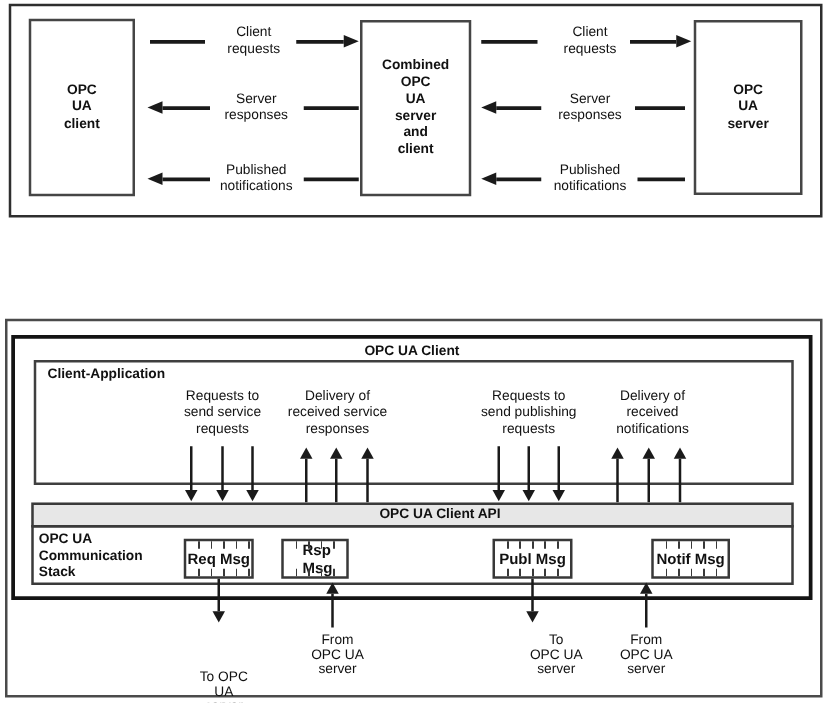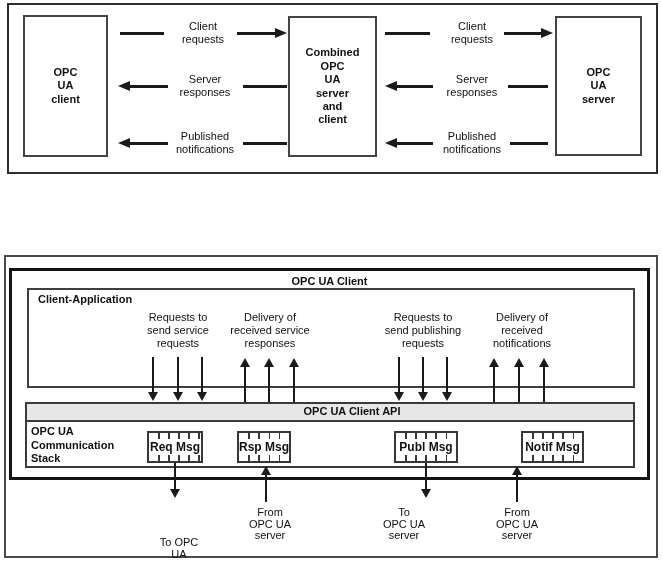--- a/index.html
+++ b/index.html
@@ -155,21 +155,21 @@
 <div class="frame" style="left:25px; top:420px; width:610px; height:48px; border:2px solid #3a3a3a; background:transparent;"></div>
 <div class="lbl bold" style="left:31px; top:425px; width:118px; text-align:left; line-height:13.5px;">OPC UA
 Communication
 Stack</div>
 
 <div class="msgbox" style="left:147px; width:56px;">
   <div class="ticks t"></div>
   <span>Req Msg</span>
   <div class="ticks b"></div>
 </div>
-<div class="msgbox" style="left:237px; width:54px;">
+<div class="msgbox" style="left:225px; width:54px;padding-left:15px;">
   <div class="ticks t"></div>
   <span>Rsp Msg</span>
   <div class="ticks b"></div>
 </div>
 <div class="msgbox" style="left:394px; width:64px;align-items:center;">
   <div class="ticks t"></div>
   <span>Publ Msg</span>
   <div class="ticks b"></div>
 </div>
 <div class="msgbox" style="left:485px; width:63px;margin-left:36px;">
@@ -182,18 +182,18 @@
 <div class="vline head-u" style="left:265px; top:475px; height:27px;"></div>
 <div class="vline head-d" style="left:425px; top:463px; height:26px;"></div>
 <div class="vline head-u" style="left:516px; top:475px; height:27px;"></div>
 
 <div class="lbl" style="left:139px; top:537px; width:80px; line-height:11.5px;">To OPC
 UA
 server</div>
 <div class="lbl" style="left:230px; top:507px; width:80px; line-height:11.5px;">From
 OPC UA
 server</div>
-<div class="lbl" style="left:364px; top:507px; width:80px; line-height:11.5px;">To
+<div class="lbl" style="left:405px; top:507px; width:80px; line-height:11.5px;">To
 OPC UA
 server</div>
 <div class="lbl" style="left:477px; top:507px; width:80px; line-height:11.5px;">From
 OPC UA
 server</div>
 
 </body></html>

